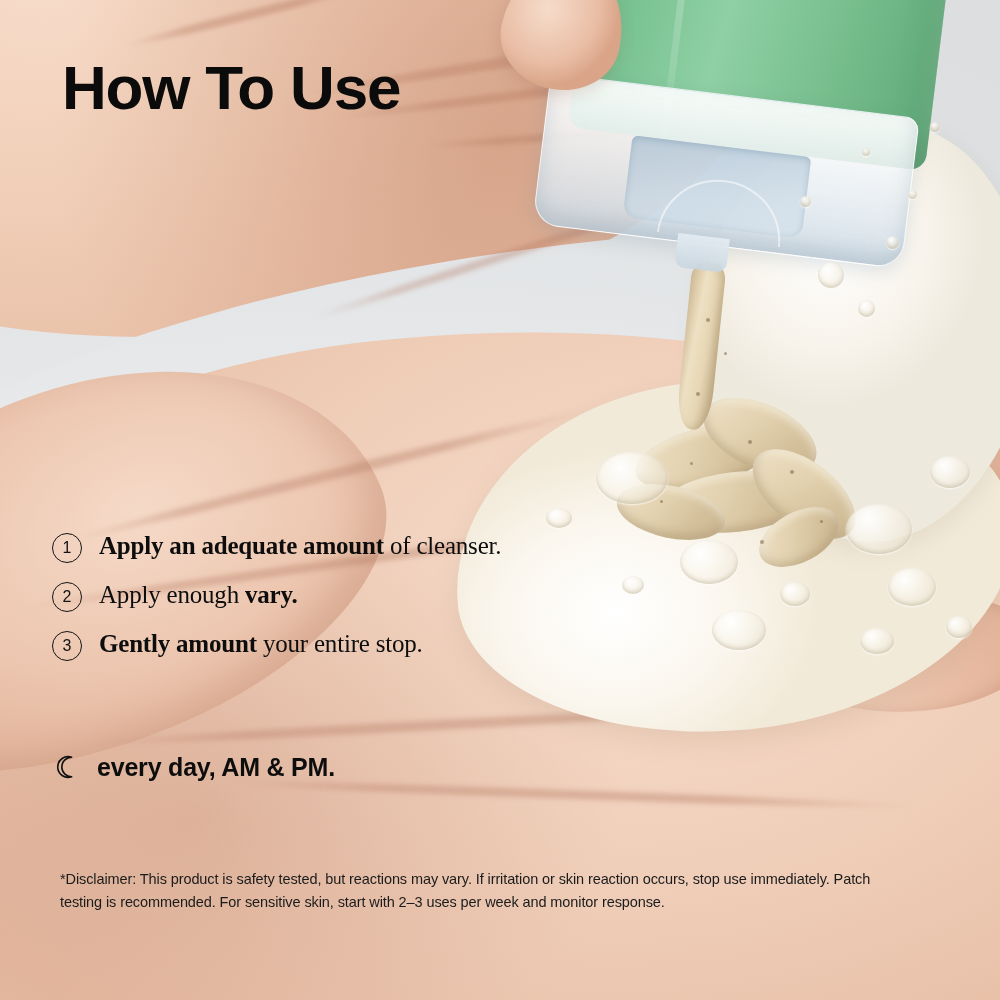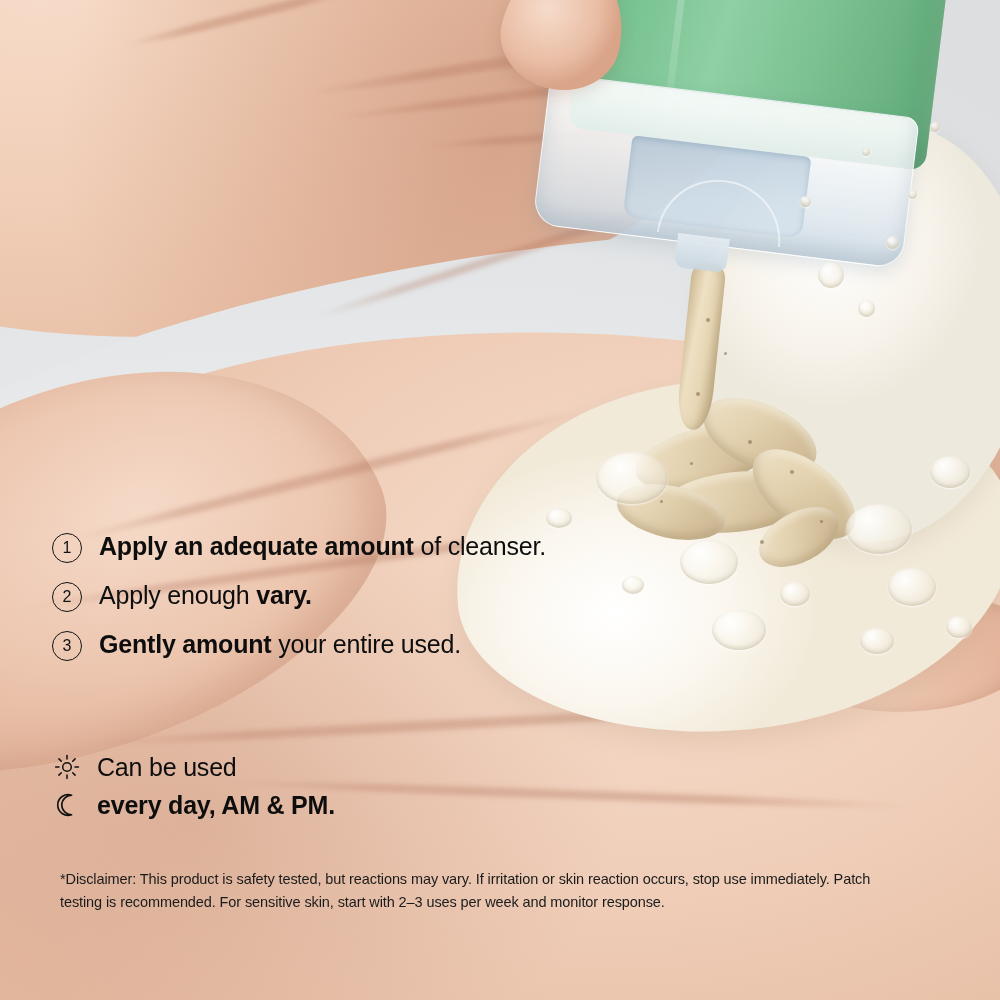--- a/index.html
+++ b/index.html
@@ -227,20 +227,21 @@
     width:28px;height:28px;border-radius:50%;
     border:1.4px solid #131313;
     display:flex;align-items:center;justify-content:center;
     font-size:16px;color:#131313;line-height:1;
     margin-top:3px;
   }
   .step-text{
     margin-left:17px;
     font-size:25px;color:#0d0d0d;line-height:1.28;
     letter-spacing:-.2px;
+    font-family:Liberation Serif, serif;
   }
   .b{font-weight:bold;}
 
   .usage{position:absolute;left:52px;top:752px;width:620px;}
   .usage-row{display:flex;align-items:center;margin-bottom:8px;}
   .u-ico{flex:0 0 auto;width:30px;height:30px;display:flex;align-items:center;justify-content:center;}
   .u-text{margin-left:15px;font-size:25px;color:#0d0d0d;letter-spacing:-.2px;line-height:1.2;}
 
   .disclaimer{
     position:absolute;left:60px;top:868px;width:855px;
@@ -321,58 +322,43 @@
     <div class="speck" style="left:724px;top:352px;width:3px;height:3px;"></div>
     <div class="speck" style="left:696px;top:392px;width:4px;height:4px;"></div>
     <div class="speck" style="left:748px;top:440px;width:4px;height:4px;"></div>
     <div class="speck" style="left:690px;top:462px;width:3px;height:3px;"></div>
     <div class="speck" style="left:790px;top:470px;width:4px;height:4px;"></div>
     <div class="speck" style="left:660px;top:500px;width:3px;height:3px;"></div>
     <div class="speck" style="left:820px;top:520px;width:3px;height:3px;"></div>
     <div class="speck" style="left:760px;top:540px;width:4px;height:4px;"></div>
   </div>
 
+  <div class="title">How To Use</div>
 
   <div class="steps">
 
     <div class="step">
       <div class="num">1</div>
       <div class="step-text"><span class="b">Apply an adequate amount</span><span> of cleanser.</span></div>
     </div>
 
     <div class="step">
       <div class="num">2</div>
       <div class="step-text"><span>Apply enough </span><span class="b">vary.</span></div>
     </div>
 
     <div class="step">
       <div class="num">3</div>
-      <div class="step-text"><span class="b">Gently amount</span><span> your entire used.</span></div>
+      <div class="step-text"><span class="b">Gently amount</span><span> your entire stop.</span></div>
     </div>
 
   </div>
 
   <div class="usage">
 
-    <div class="usage-row">
-      <div class="u-ico">
-        <svg width="26" height="26" viewBox="0 0 26 26" fill="none" stroke="#111" stroke-width="1.5" stroke-linecap="round">
-          <circle cx="13" cy="13" r="4.3"></circle>
-          <line x1="13" y1="1.6" x2="13" y2="5"></line>
-          <line x1="13" y1="21" x2="13" y2="24.4"></line>
-          <line x1="1.6" y1="13" x2="5" y2="13"></line>
-          <line x1="21" y1="13" x2="24.4" y2="13"></line>
-          <line x1="4.9" y1="4.9" x2="7.3" y2="7.3"></line>
-          <line x1="18.7" y1="18.7" x2="21.1" y2="21.1"></line>
-          <line x1="4.9" y1="21.1" x2="7.3" y2="18.7"></line>
-          <line x1="18.7" y1="7.3" x2="21.1" y2="4.9"></line>
-        </svg>
-      </div>
-      <div class="u-text">Can be used</div>
-    </div>
 
     <div class="usage-row">
       <div class="u-ico">
         <svg width="26" height="26" viewBox="0 0 26 26" fill="none" stroke="#111" stroke-width="1.6" stroke-linecap="round" stroke-linejoin="round">
           <path d="M17.6 3.2 A10.4 10.4 0 1 0 17.6 22.8 A8.2 8.2 0 0 1 17.6 3.2 Z"></path>
         </svg>
       </div>
       <div class="u-text b">every day, AM &amp; PM.</div>
     </div>
 

